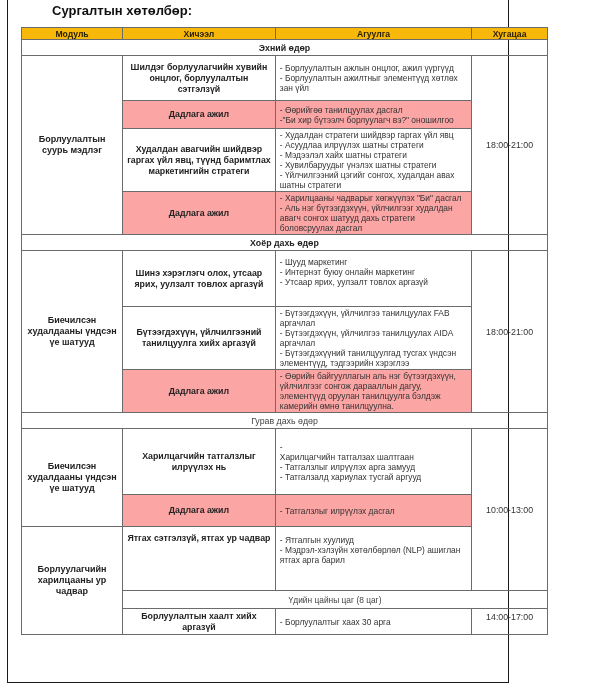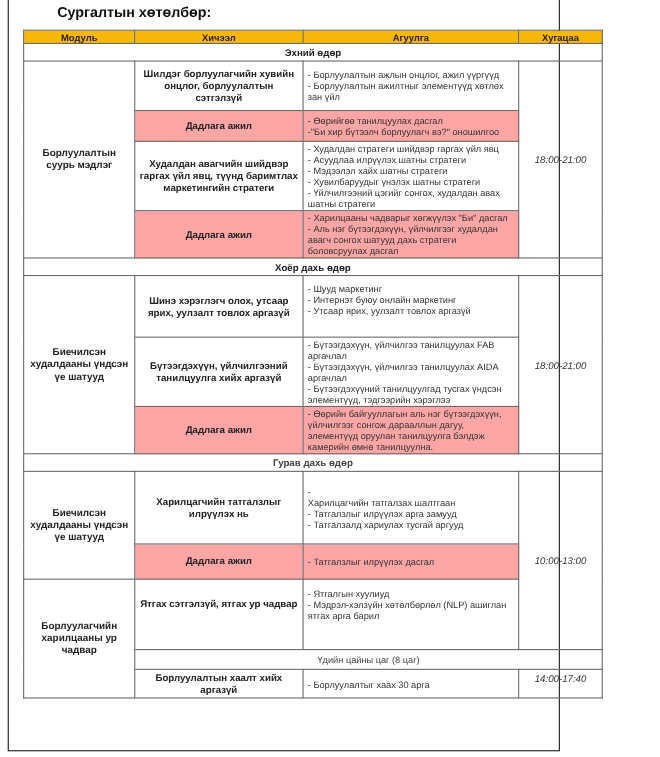--- a/index.html
+++ b/index.html
@@ -12,25 +12,25 @@
                 border-collapse:collapse; table-layout:fixed; font-size:8.4px; line-height:10px; }
   table.sched td, table.sched th { border:1px solid #6b6b6b; padding:1px 4px; vertical-align:middle; }
   table.sched th { background:#f7b80a; color:#2b2200; font-weight:bold; height:11px; padding:0 4px; font-size:8.6px; }
   .col-mod { width:88px; }
   .col-les { width:133px; }
   .col-con { width:171px; }
   .col-dur { width:66px; }
   td.mod { text-align:center; font-weight:bold; color:#222; font-size:9px; line-height:11px; }
   td.les { text-align:center; font-weight:bold; color:#222; font-size:8.8px; line-height:11px;margin-left:20px; }
   td.con { color:#333; }
-  td.dur { text-align:center; color:#333; font-size:8.8px;font-style:italic; }
+  td.dur { text-align:center; color:#333; font-size:8.8px; }
   td.dur.top { vertical-align:top; padding-top:3px; }
   tr.practice td.les, tr.practice td.con { background:#fca5a5; }
   td.dayhead { text-align:center; font-weight:bold; height:13px; font-size:8.8px; border-left:none; border-right:none;margin-top:20px; }
-  td.dayhead.plain { font-weight:bold; color:#444; }
+  td.dayhead.plain { font-weight:normal; color:#444; }
   td.break { text-align:center; color:#444; height:15px; }
   .line { display:block; }
 </style>
 </head>
 <body>
 
 <div class="page">
   <div class="title">Сургалтын хөтөлбөр:</div>
 
   <table class="sched">
@@ -130,31 +130,31 @@
         <td rowspan="3" class="dur">10:00-13:00</td>
       </tr>
       <tr class="practice" style="height:32px">
         <td class="les">Дадлага ажил</td>
         <td class="con">
           <span class="line">- Татгалзлыг илрүүлэх дасгал</span>
         </td>
       </tr>
       <tr style="height:64px">
         <td rowspan="3" class="mod">Борлуулагчийн харилцааны ур чадвар</td>
-        <td class="les" style="vertical-align:top;padding-top:17px">Ятгах сэтгэлзүй, ятгах ур чадвар</td>
+        <td class="les" style="vertical-align:top;padding-top:6px">Ятгах сэтгэлзүй, ятгах ур чадвар</td>
         <td class="con" style="vertical-align:top;padding-top:8px">
           <span class="line">- Ятгалгын хуулиуд</span>
           <span class="line">- Мэдрэл-хэлзүйн хөтөлбөрлөл (NLP) ашиглан ятгах арга барил</span>
         </td>
       </tr>
       <tr>
         <td colspan="3" class="break">Үдийн цайны цаг (8 цаг)</td>
       </tr>
       <tr style="height:26px">
         <td class="les">Борлуулалтын хаалт хийх аргазүй</td>
         <td class="con">
           <span class="line">- Борлуулалтыг хаах 30 арга</span>
         </td>
-        <td class="dur top">14:00-17:40</td>
+        <td class="dur top">14:00-17:00</td>
       </tr>
     </tbody>
   </table>
 </div>
 
 </body></html>

